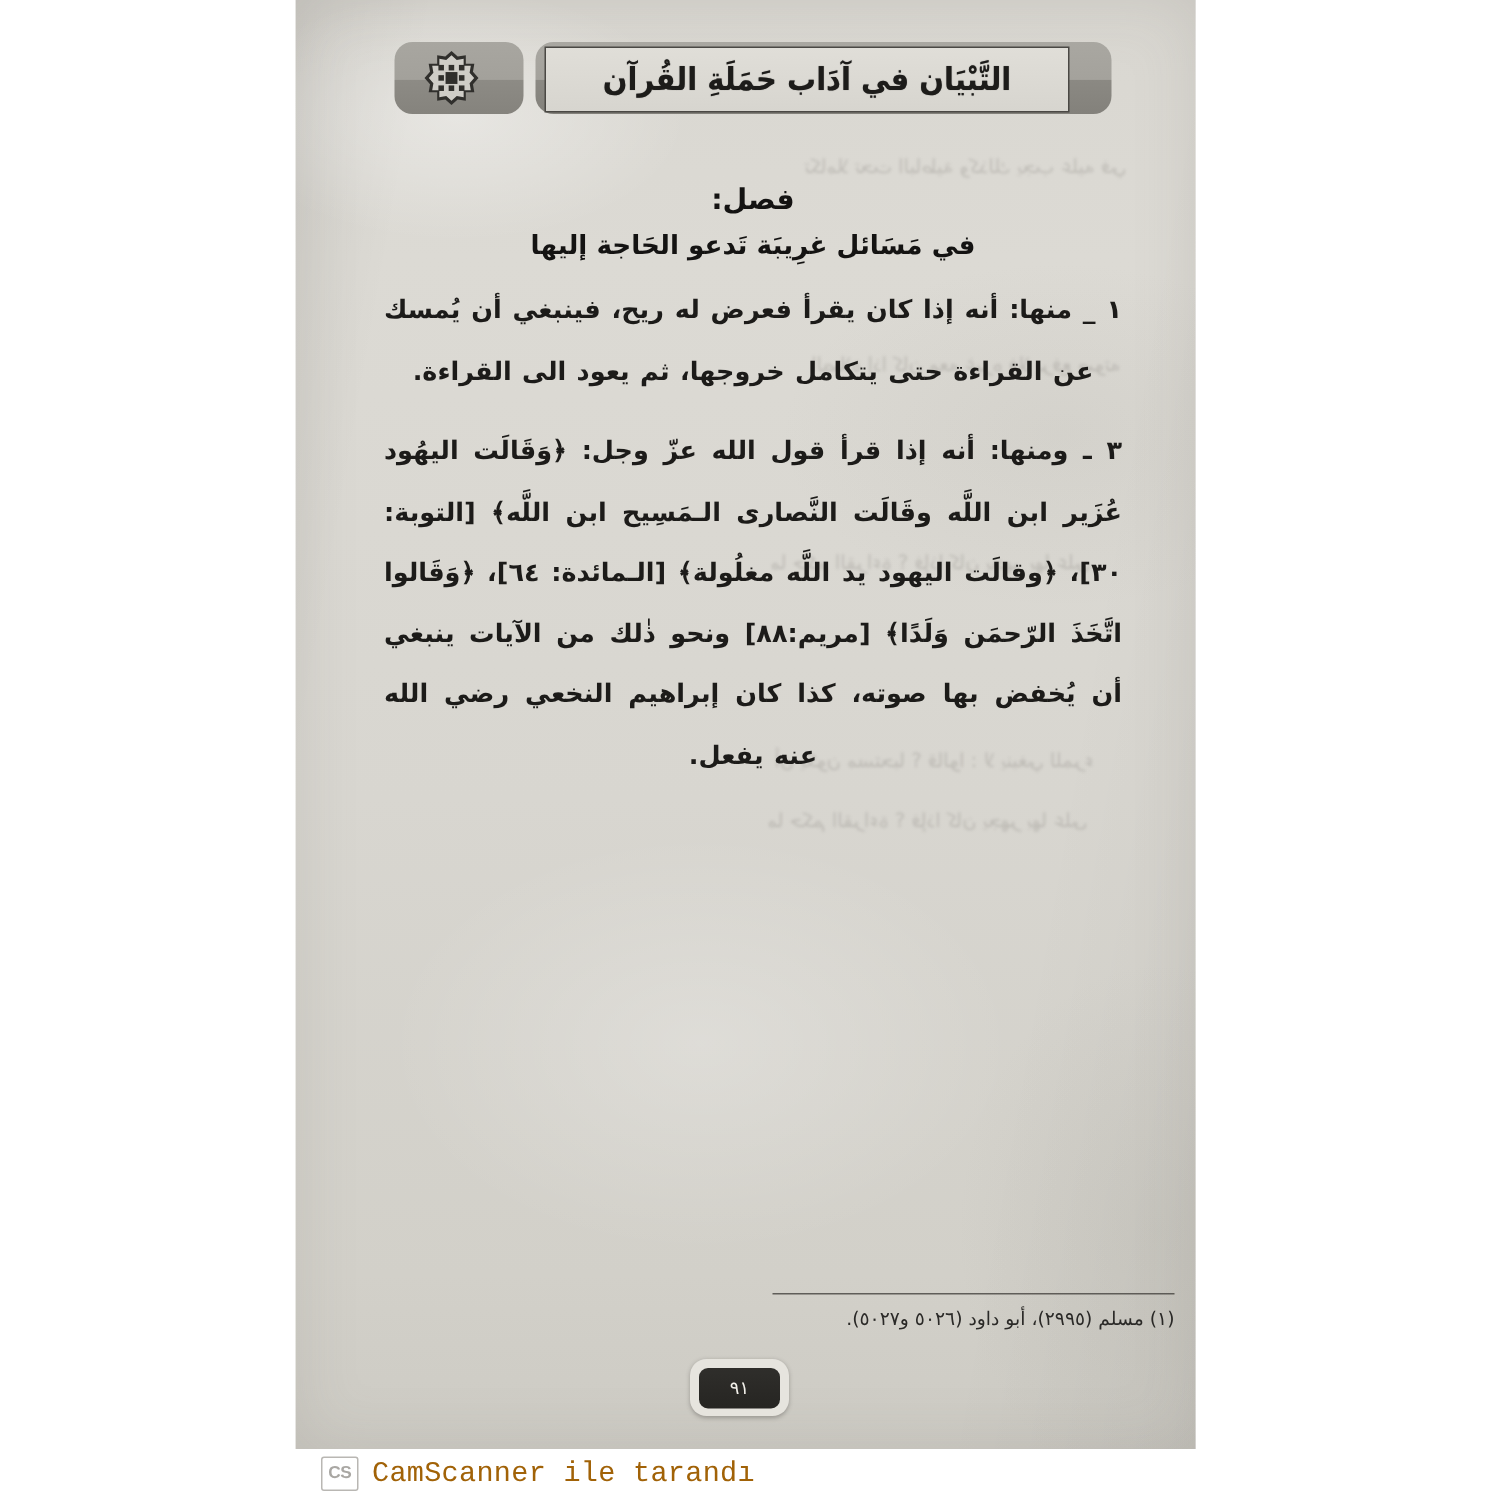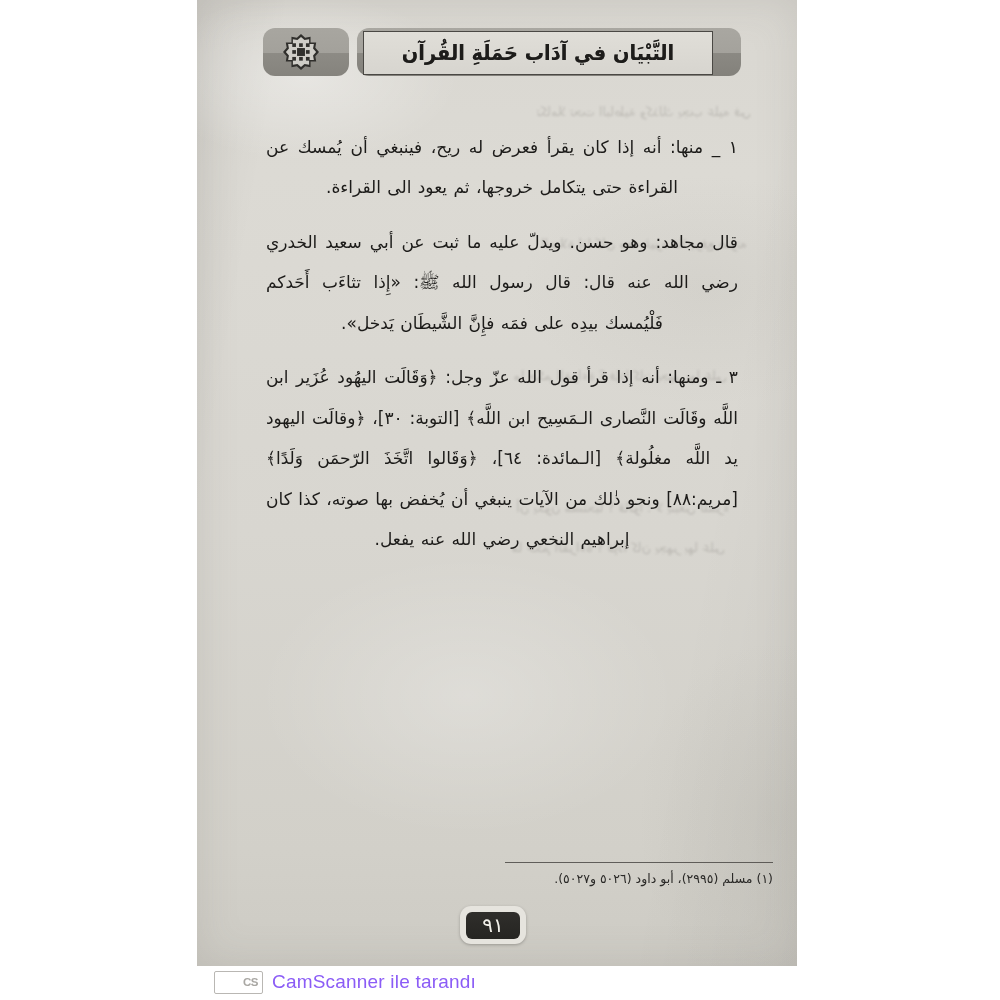--- a/index.html
+++ b/index.html
@@ -128,41 +128,42 @@
   .section-head {
     text-align: center;
     font-weight: 700;
     color: #141312;
     line-height: 1.6;
   }
   .section-head .sh1 { font-size: 19px; display: block; letter-spacing: 0px; }
   .section-head .sh2 { font-size: 17.5px; display: block; margin-top: 2px; }
 
   p.body-par {
-    margin: 14px;
+    margin: 4px;
     padding: 0;
     font-size: 17px;
     line-height: 2.38;
     text-align: justify;
     text-align-last: center;
     word-spacing: 1px;
+    font-weight: bold;
   }
   p.body-par.gap { margin-top: 13px; }
   p.body-par.gap-sm { margin-top: 9px; }
   p.center-last { text-align-last: center; }
 
   .fn-ref {
     font-size: 11px;
     vertical-align: super;
   }
 
   
   #footnote {
     position: absolute;
-    right: 24px;
+    right: 14px;
     top: 862px;
     width: 300px;
     direction: rtl;
   }
   #footnote .rule {
     width: 268px;
     height: 1.3px;
     background: #4b4945;
     margin: 0 0 7px auto;
     opacity: 0.85;
@@ -193,21 +194,21 @@
     width: 54px;
     height: 27px;
     border-radius: 6px;
     background: linear-gradient(180deg, #2f2e2b 0%, #262522 100%);
     display: flex;
     align-items: center;
     justify-content: center;
   }
   #page-number .num {
     color: #f2f0ea;
-    font-size: 20px;
+    font-size: 12px;
     font-family: "DejaVu Sans", sans-serif;
     direction: rtl;
     letter-spacing: 0.5px;
   }
 
   
   #watermark {
     position: absolute;
     left: 214px;
     top: 967px;
@@ -222,26 +223,25 @@
     border: 1.6px solid #b9b7b3;
     border-radius: 2px;
     display: flex;
     align-items: center;
     justify-content: center;
     font-size: 11.5px;
     font-weight: 700;
     color: #a9a7a3;
     font-family: "Liberation Sans", sans-serif;
     letter-spacing: -0.4px;
-    padding-left: 24px;
   }
   #watermark .cs-text {
-    font-family: Liberation Sans, sans-serif;
+    font-family: Liberation Mono, monospace;
     font-size: 19px;
-    color: #8b5cf6;
+    color: #a16207;
     letter-spacing: 0.2px;
   }
 
   
   .orn-dark { fill: #302f2c; }
   .orn-light { fill: #cfcdc7; }
 </style>
 </head>
 <body>
 
@@ -280,26 +280,29 @@
       </svg>
 
       <div class="head-bar-back"></div>
       <div class="head-title-box">
         <span class="head-title-text">التَّبْيَان في آدَاب حَمَلَةِ القُرآن</span>
       </div>
     </div>
 
     <div id="text-column">
 
+      <div class="section-head">
+        <span class="sh1">فصل:</span>
+        <span class="sh2">في مَسَائل غرِيبَة تَدعو الحَاجة إليها</span>
+      </div>
 
       <p class="body-par gap-sm">١ _ منها: أنه إذا كان يقرأ فعرض له ريح، فينبغي أن يُمسك عن القراءة حتى يتكامل خروجها، ثم يعود الى القراءة.</p>
 
 
 
-      <p class="body-par gap">قال مجاهد: وهو حسن. ويدلّ عليه ما ثبت عن أبي سعيد الخدري رضي الله عنه  قال: قال رسول الله ﷺ: «إِذا تثاءَب أَحَدكم فَلْيُمسك بيدِه على فمَه فإِنَّ الشَّيطَان يَدخل».</p>
 
 
       <p class="body-par gap">٣ ـ ومنها: أنه إذا قرأ قول الله عزّ وجل: ﴿وَقَالَت اليهُود عُزَير ابن اللَّه وقَالَت النَّصارى الـمَسِيح ابن اللَّه﴾ [التوبة: ٣٠]، ﴿وقالَت اليهود يد اللَّه مغلُولة﴾ [الـمائدة: ٦٤]، ﴿وَقَالوا اتَّخَذَ الرّحمَن وَلَدًا﴾ [مريم:٨٨] ونحو ذٰلك من الآيات ينبغي أن يُخفض بها صوته، كذا كان إبراهيم النخعي رضي الله عنه يفعل.</p>
     </div>
 
     <div id="footnote">
       <div class="rule"></div>
       <div class="fn-text">(١) مسلم (٢٩٩٥)، أبو داود (٥٠٢٦ و٥٠٢٧).</div>
     </div>
 

